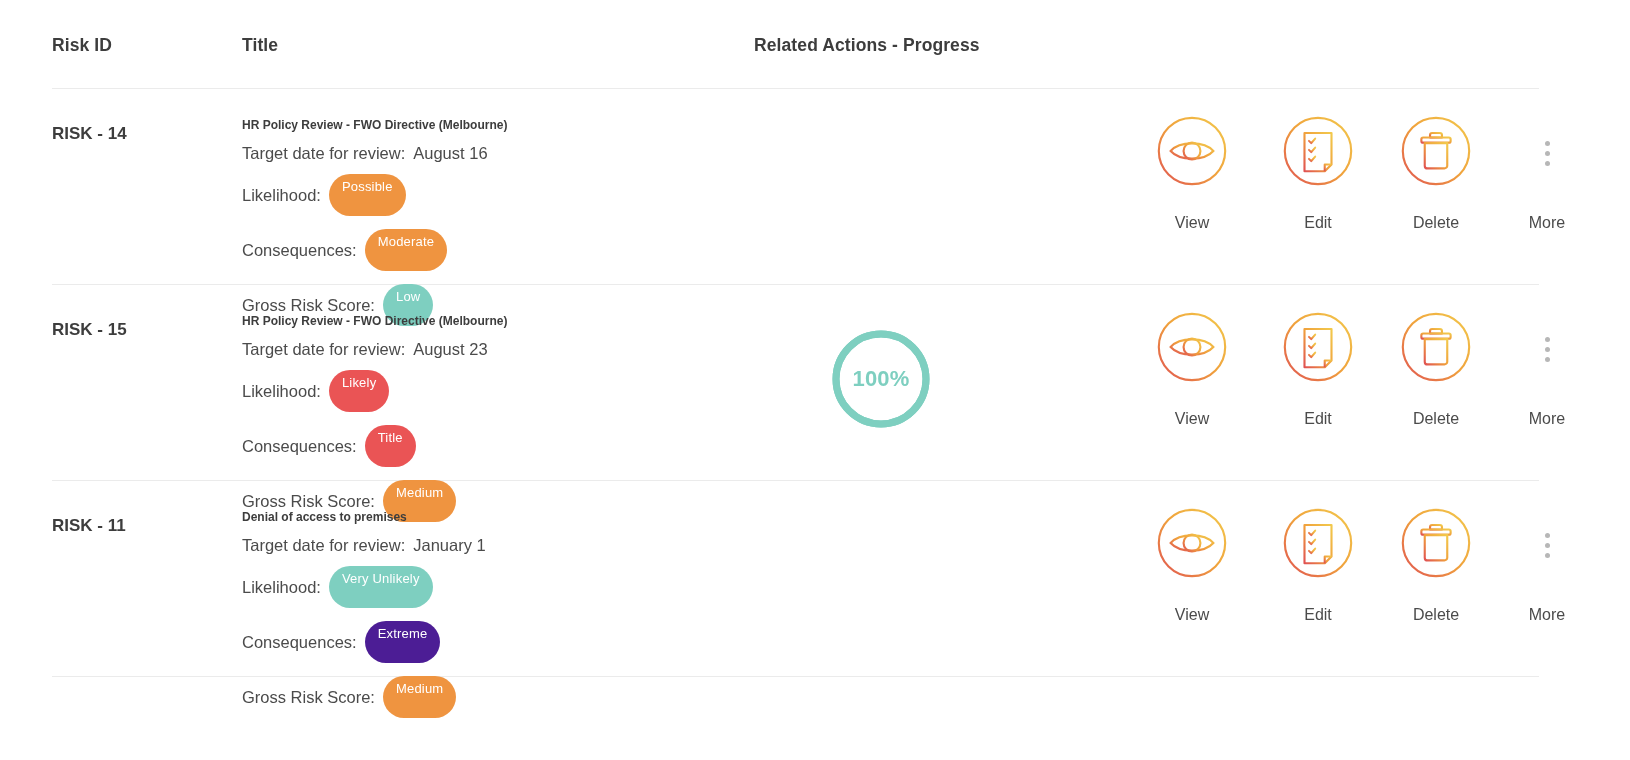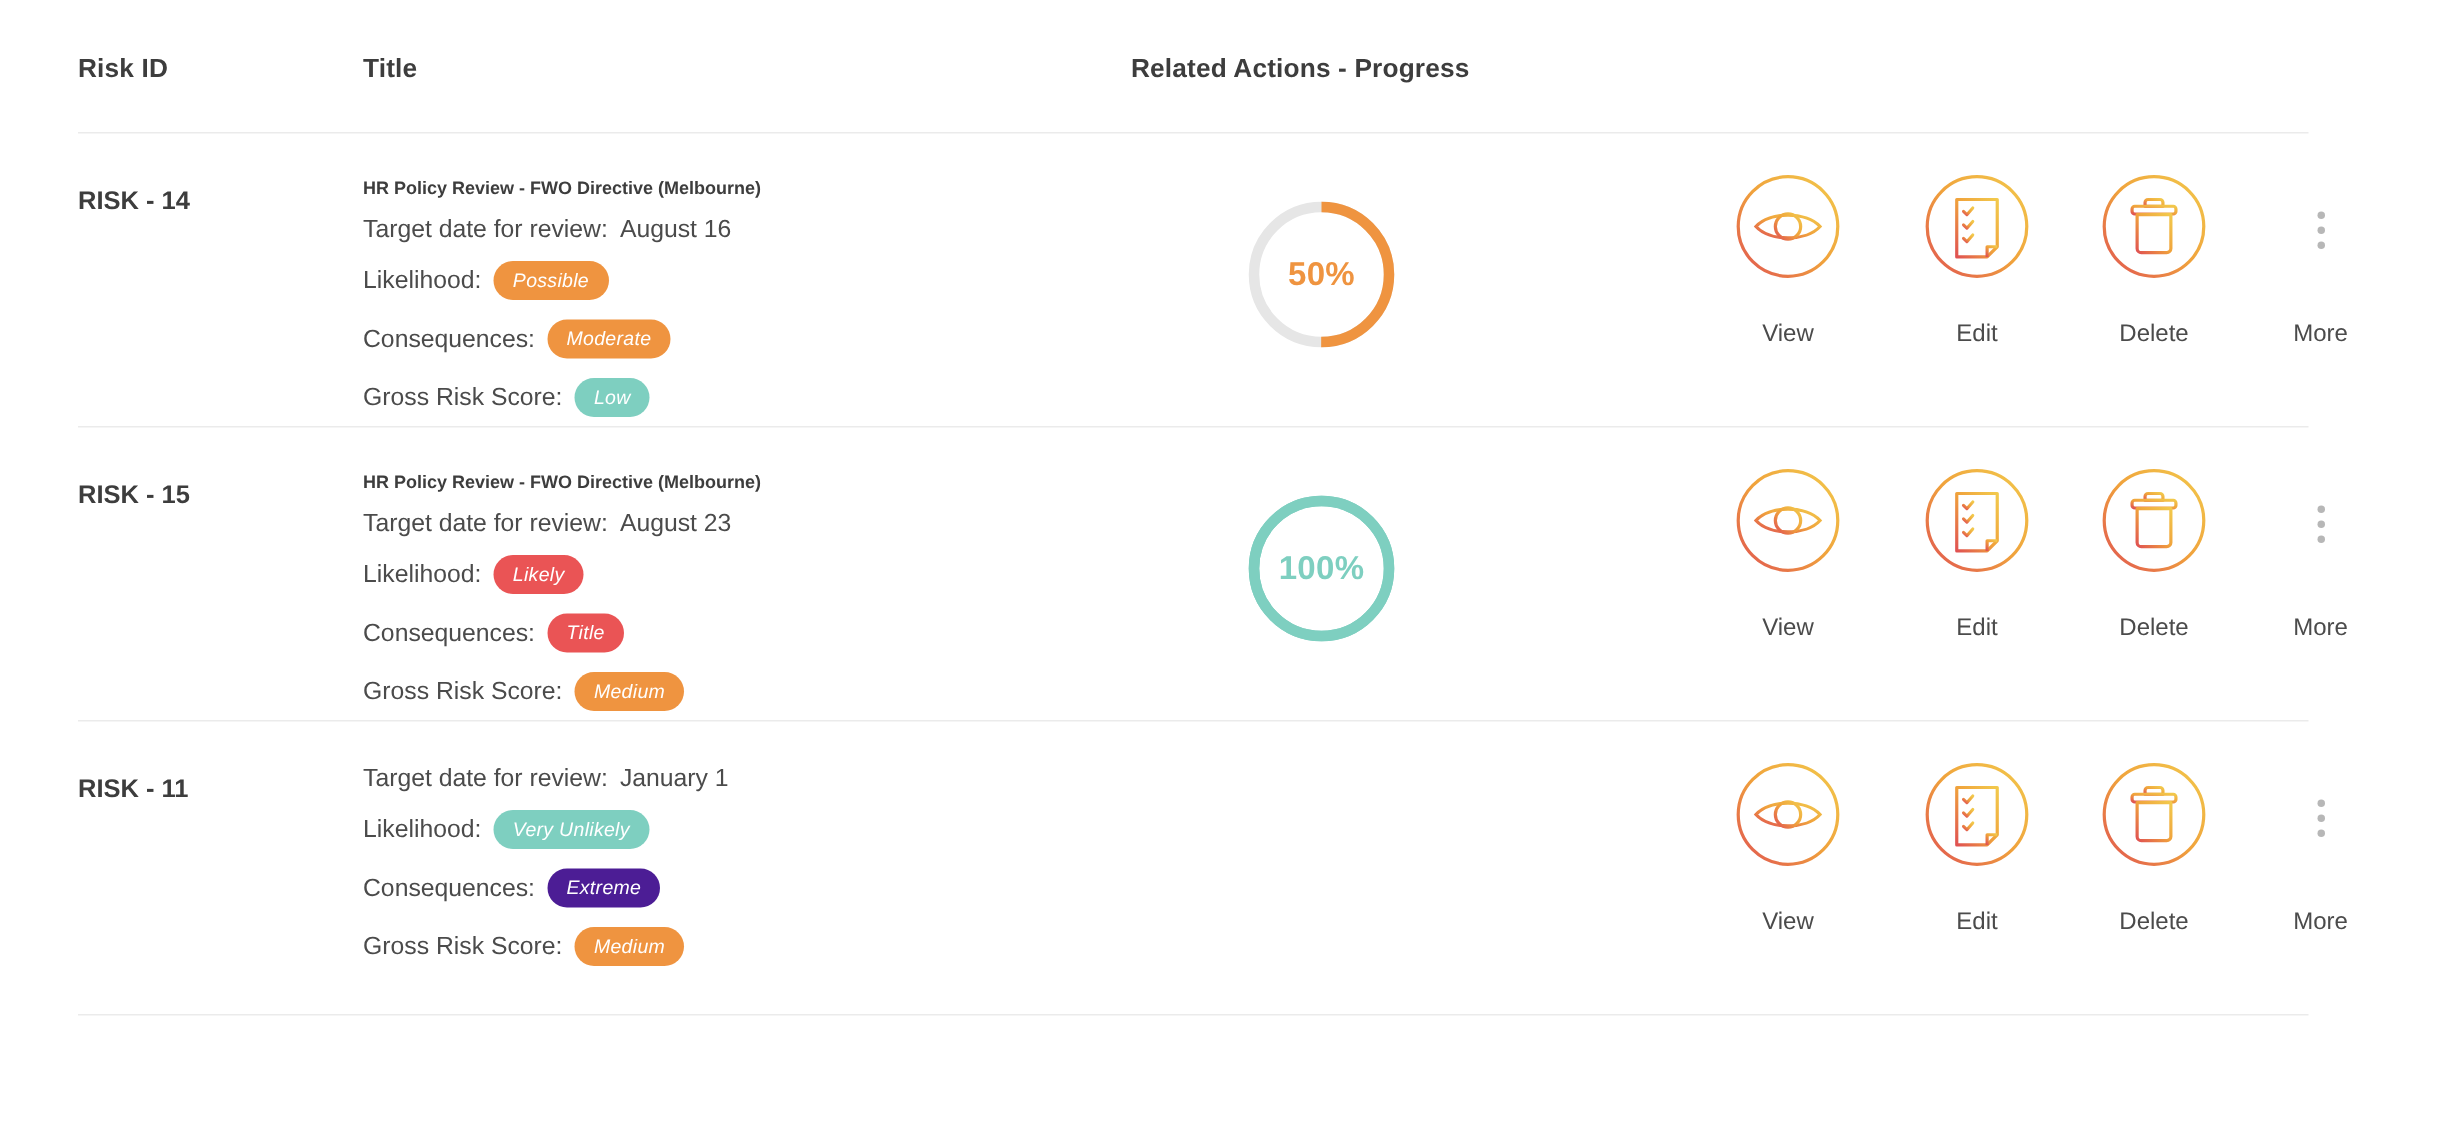--- a/index.html
+++ b/index.html
@@ -92,25 +92,24 @@
     white-space: nowrap;
   }
   .meta-label { margin-right: 8px; }
 
   .badge {
     display: inline-block;
     border-radius: 999px;
     color: #ffffff;
     font-size: 13px;
     line-height: 1;
-    padding: 6px 13px 7px;
+    padding: 6px 13px 23px;
     letter-spacing: 0.2px;
     position: relative;
     top: -1px;
-    font-style: italic;
   }
 
   
   .cell-progress {
     position: absolute;
     left: 733px;
     top: 14px;
     width: 200px;
     height: 160px;
     display: flex;
@@ -213,29 +212,20 @@
             </div>
             <div class="meta-line">
               <span class="meta-label">Consequences:</span>
               <span class="badge" style="background:#ef9440">Moderate</span>
             </div>
             <div class="meta-line">
               <span class="meta-label">Gross Risk Score:</span>
               <span class="badge" style="background:#7ecfc0">Low</span>
             </div>
           </div>
-          <div class="cell-progress">
-            <div class="donut">
-              <svg width="104" height="104" viewBox="0 0 104 104">
-                <circle cx="52" cy="52" r="45" fill="none" stroke="#e6e6e6" stroke-width="7"></circle>
-                <circle cx="52" cy="52" r="45" fill="none" stroke="#ef9440" stroke-width="7" stroke-dasharray="141.3716694115407 141.3716694115407"></circle>
-              </svg>
-              <div class="donut-label" style="color:#ef9440">50%</div>
-            </div>
-          </div>
           <div class="cell-actions">
             <div class="action action-view">
               <div class="action-icon">
                 <span><svg width="72" height="72" viewBox="0 0 64 64">
                     <defs>
                       <linearGradient id="g0" x1="1" y1="0" x2="0" y2="1">
                         <stop offset="0%" stop-color="#f2c94c"></stop>
                         <stop offset="50%" stop-color="#f0a23c"></stop>
                         <stop offset="100%" stop-color="#e05252"></stop>
                       </linearGradient>
@@ -409,20 +399,21 @@
               <div class="action-label">More</div>
             </div>
           </div>
         </div>
       </div>
       <div class="rule"></div>
       <div class="row">
         <div class="row-inner">
           <div class="cell-riskid">RISK - 11</div>
           <div class="cell-title">
+            <div class="risk-title">Denial of access to premises</div>
             <div class="meta-line">
               <span class="meta-label">Target date for review:</span>
               <span>January 1</span>
             </div>
             <div class="meta-line">
               <span class="meta-label">Likelihood:</span>
               <span class="badge" style="background:#7ecfc0">Very Unlikely</span>
             </div>
             <div class="meta-line">
               <span class="meta-label">Consequences:</span>

